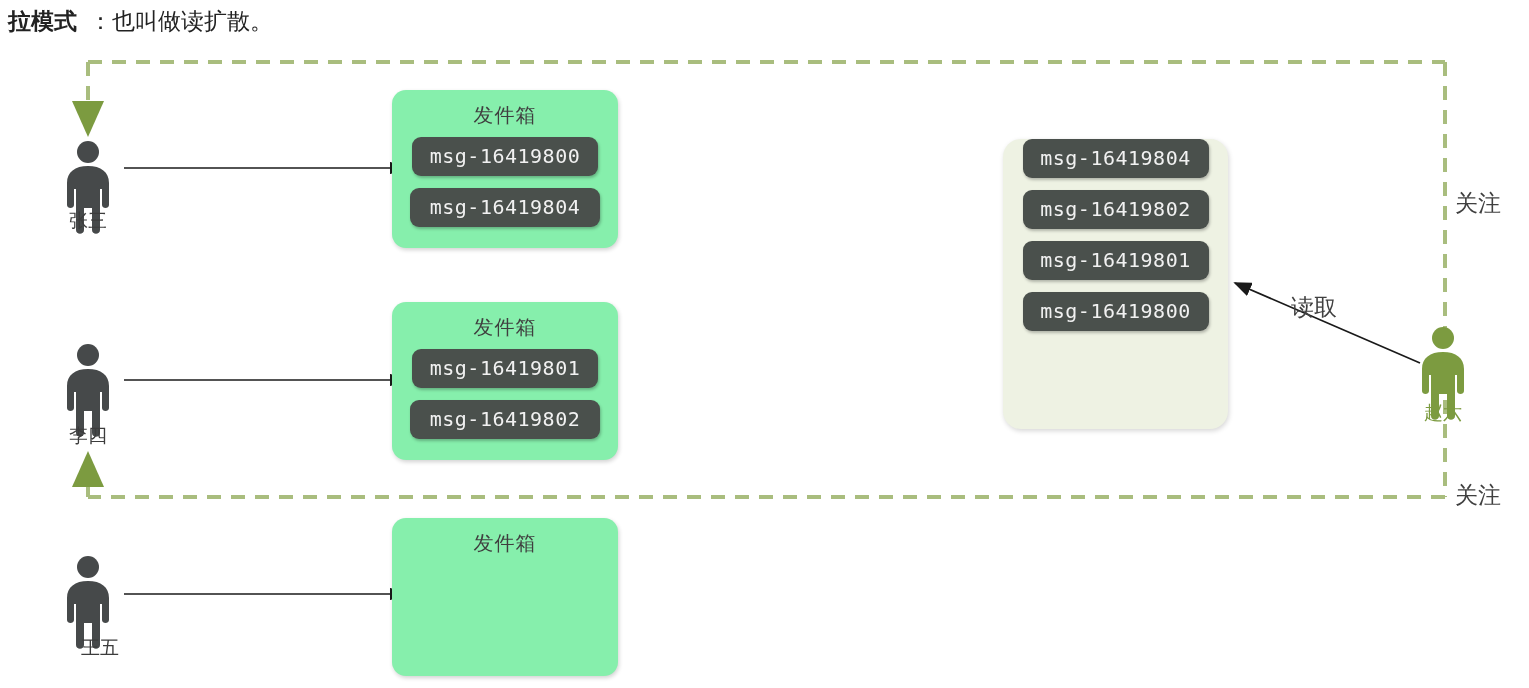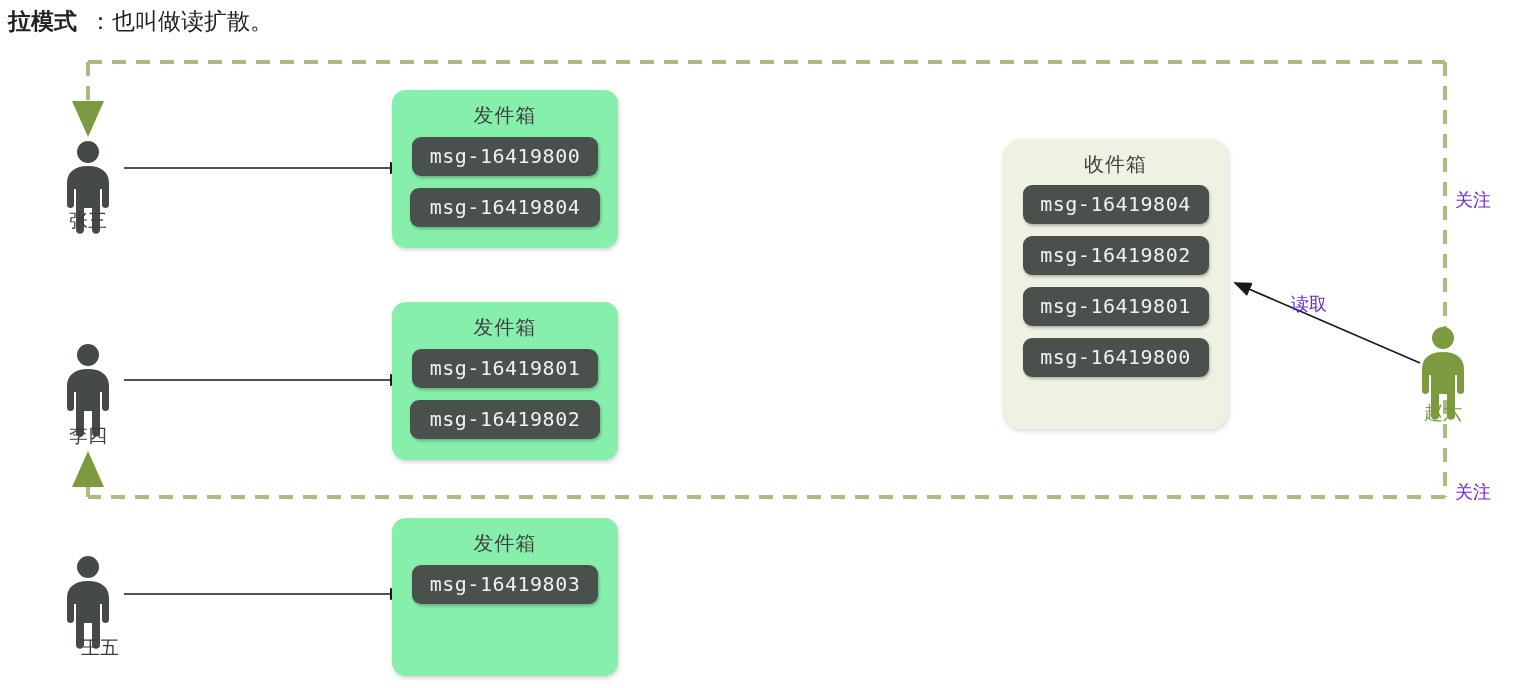--- a/index.html
+++ b/index.html
@@ -118,22 +118,22 @@
     color: #3c3c3c;
   }
   .person-name.green {
     color: #7c9b40;
     font-family: Liberation Serif, serif;
   }
 
   
   .edge-label {
     position: absolute;
-    font-size: 18px;
-    color: #6d28d9;
+    font-size: 23px;
+    color: #404040;
     white-space: nowrap;
     text-align: right;
   }
 </style>
 </head>
 <body>
 
 <div id="title">
   <span class="strong">拉模式</span><span class="rest">：也叫做读扩散。</span>
 </div>
@@ -198,25 +198,23 @@
 </div>
 
 <div class="outbox-card" id="outbox-1">
   <div class="card-title">发件箱</div>
   <span class="msg-chip">msg-16419801</span>
   <span class="msg-chip wide">msg-16419802</span>
 </div>
 
 <div class="outbox-card" id="outbox-2">
   <div class="card-title">发件箱</div>
-  <span class="msg-chip">msg-16419803</span>
 </div>
 
 <div id="inbox-card">
-  <div class="card-title">收件箱</div>
   <span class="msg-chip">msg-16419804</span>
   <span class="msg-chip">msg-16419802</span>
   <span class="msg-chip">msg-16419801</span>
   <span class="msg-chip">msg-16419800</span>
 </div>
 
 <div class="person-name" style="left:48px; top:208px;text-align:center;">张三</div>
 <div class="person-name" style="left:48px; top:423px;">李四</div>
 <div class="person-name" style="left:60px; top:635px;">王五</div>
 <div class="person-name green" style="left:1403px; top:400px;">赵六</div>

